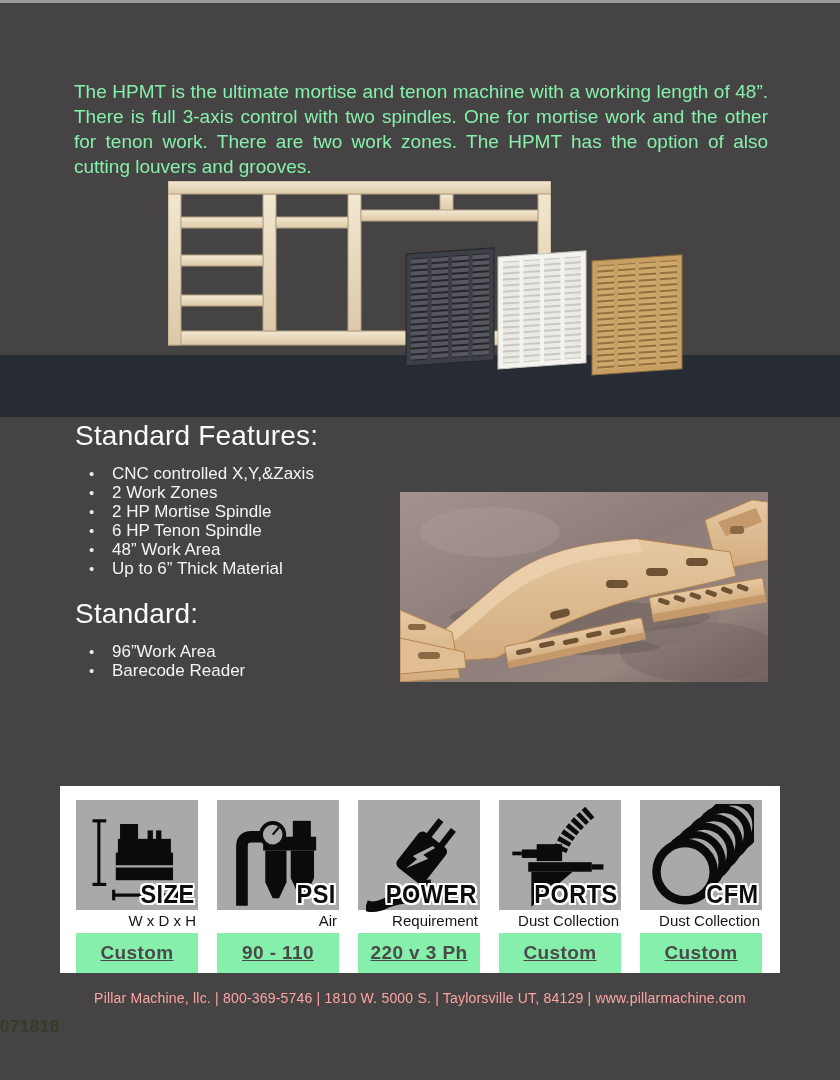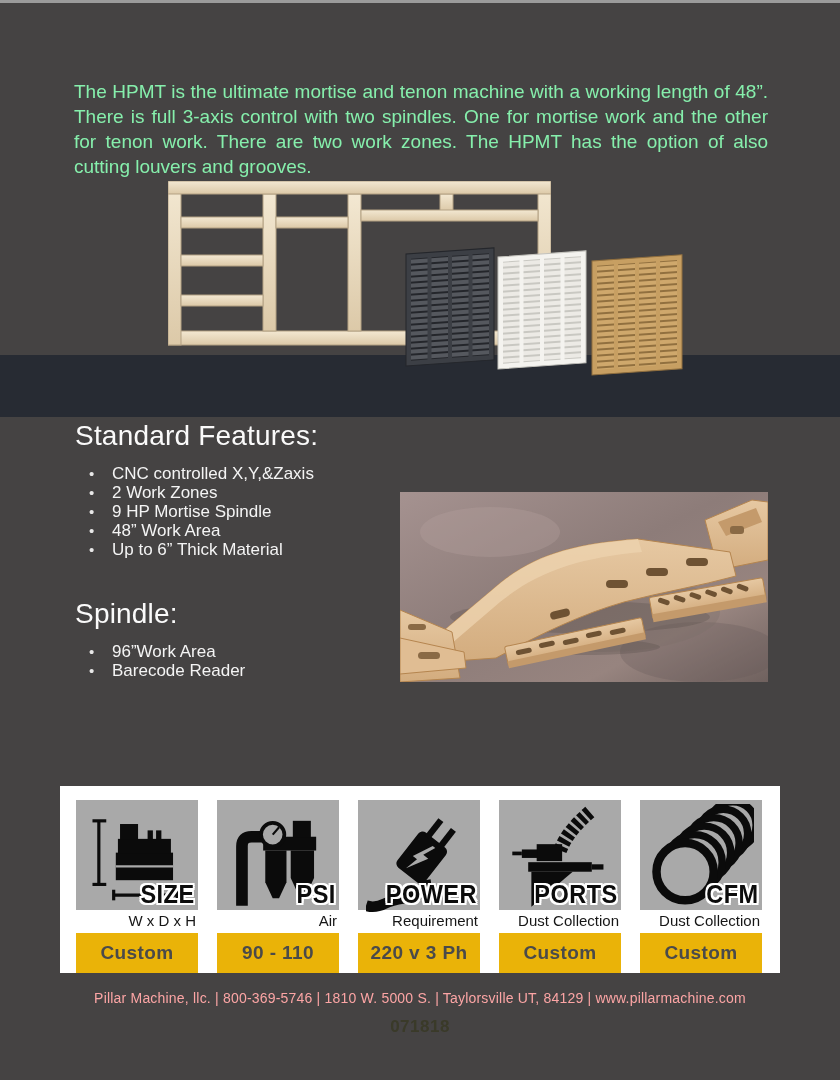--- a/index.html
+++ b/index.html
@@ -38,29 +38,29 @@
     position:absolute;right:3px;bottom:1px;
     font-size:25px;font-weight:bold;color:#0c0c0c;letter-spacing:.5px;
     transform:scaleX(.94);transform-origin:right bottom;
     text-shadow:-2px -2px 0 #fff,2px -2px 0 #fff,-2px 2px 0 #fff,2px 2px 0 #fff,0 -2px 0 #fff,0 2px 0 #fff,-2px 0 0 #fff,2px 0 0 #fff;
   }
   .spec-sublabel{
     height:17px;margin:2px 2px 4px 0;text-align:right;
     font-size:15px;color:#161616;line-height:17px;white-space:nowrap;
   }
   .value-box{
-    height:43px;background:#eab308;display:flex;align-items:center;justify-content:center;
-    font-size:19px;font-weight:bold;color:#4a4a4a;letter-spacing:.4px;
+    height:43px;background:#86efac;display:flex;align-items:center;justify-content:center;
+    font-size:19px;font-weight:bold;color:#4a4a4a;letter-spacing:.4px;text-decoration:underline;
   }
   .footer-line{
     position:absolute;left:0;top:990px;width:840px;text-align:center;
     font-size:14px;color:#fca5a5;letter-spacing:.2px;
   }
   .doc-code{
-    position:absolute;left:0;top:1017px;width:840px;text-align:center;
+    position:absolute;left:0;top:1017px;width:840px;text-align:left;
     font-size:17px;font-weight:bold;color:#3a3a29;letter-spacing:.5px;
   }
 </style>
 </head>
 <body>
 
 <div class="top-line"></div>
 
 <p class="intro">The HPMT is the ultimate mortise and tenon machine with a working length of 48”. There is full 3-axis control with two spindles. One for mortise work and the other for tenon work. There are two work zones. The HPMT has the option of also cutting louvers and grooves.</p>
 
@@ -125,28 +125,29 @@
     <rect x="47" y="5" width="17" height="104" fill="url(#lv-tan)"></rect>
     <rect x="68" y="5" width="17" height="104" fill="url(#lv-tan)"></rect>
   </g>
 </svg>
 
 <section class="section features">
   <h2>Standard Features:</h2>
   <ul class="bullets">
     <li>CNC controlled X,Y,&amp;Zaxis</li>
     <li>2 Work Zones</li>
-    <li>9 HP Mortise Spindle</li>
+    <li>2 HP Mortise Spindle</li>
+    <li>6 HP Tenon Spindle</li>
     <li>48” Work Area</li>
     <li>Up to 6” Thick Material</li>
   </ul>
 </section>
 
 <section class="section options">
-  <h2>Spindle:</h2>
+  <h2>Standard:</h2>
   <ul class="bullets">
     <li>96”Work Area</li>
     <li>Barecode Reader</li>
   </ul>
 </section>
 
 <svg class="product-photo" width="368" height="190" viewBox="0 0 368 190">
   <defs>
     <linearGradient id="floor" x1="0" y1="0" x2="1" y2="1">
       <stop offset="0" stop-color="#a austen"></stop>

